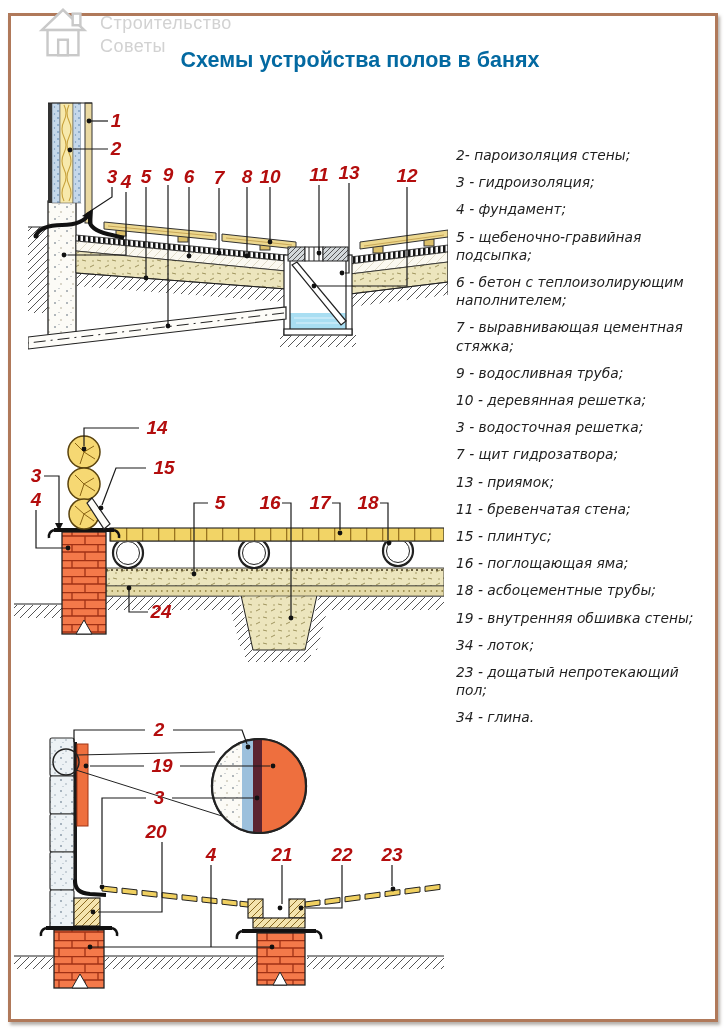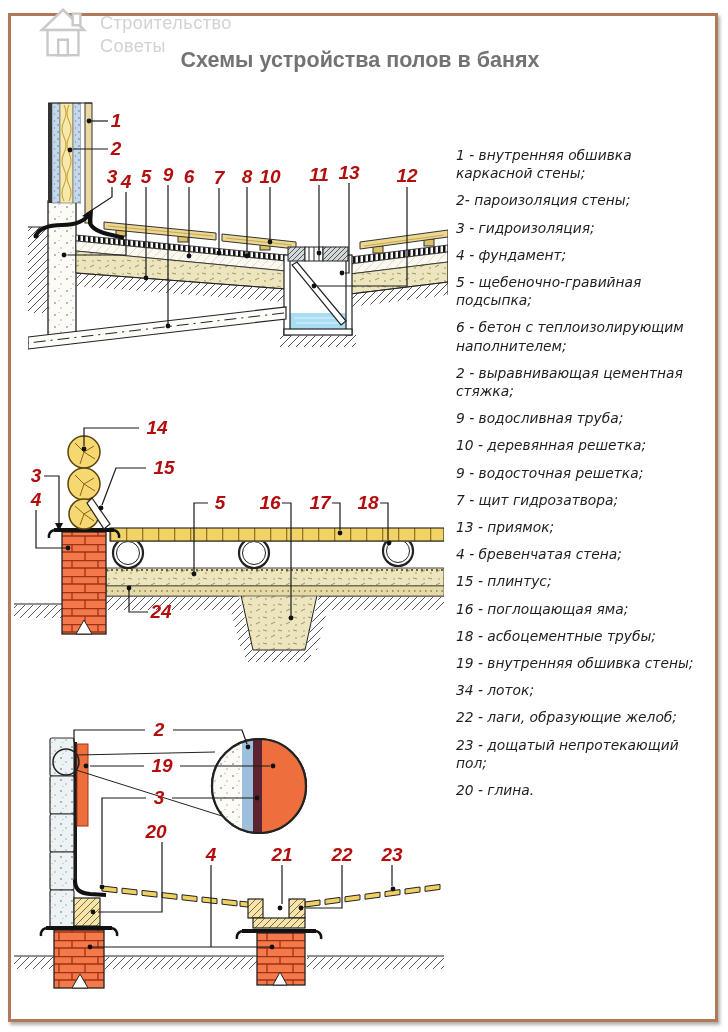--- a/index.html
+++ b/index.html
@@ -3,21 +3,21 @@
 <meta charset="utf-8">
 <style>
   html,body{margin:0;padding:0;background:#ffffff;}
   .page{position:relative;width:728px;height:1032px;background:#fff;overflow:hidden;
         font-family:"Liberation Sans",sans-serif;}
   .frame{position:absolute;left:8px;top:13px;right:10px;bottom:10px;
          border:3px solid #b0795a;box-shadow:2px 3px 3px rgba(110,100,90,.5);}
   .watermark{position:absolute;left:34px;top:4px;display:flex;align-items:flex-start;z-index:3;}
   .wm-text{margin-left:8px;margin-top:8px;color:#d2d2d2;font-size:18px;line-height:23px;font-weight:500;letter-spacing:.5px;}
   .title{position:absolute;left:80px;top:48px;width:560px;margin:0;text-align:center;
-         color:#737373;font-size:21.5px;font-weight:bold;z-index:2;}
+         color:#0369a1;font-size:21.5px;font-weight:bold;z-index:2;}
   .legend{position:absolute;left:456px;top:146px;width:243px;z-index:2;
           font-family:"DejaVu Sans",sans-serif;font-style:italic;font-size:13.8px;
           line-height:1.32;color:#1e1e1e;}
   .legend .li{margin-bottom:9px;}
   svg.diag{position:absolute;z-index:1;}
   #diag1{left:28px;top:95px;}
   #diag2{left:14px;top:400px;}
   #diag3{left:14px;top:700px;}
   .callout{fill:#b30d0d;font-family:"Liberation Sans",sans-serif;font-size:19px;
            font-weight:bold;font-style:italic;}
@@ -403,35 +403,33 @@
       <text class="callout" x="145" y="104" text-anchor="middle">3</text>
       <text class="callout" x="142" y="138" text-anchor="middle">20</text>
       <text class="callout" x="197" y="161" text-anchor="middle">4</text>
       <text class="callout" x="268" y="161" text-anchor="middle">21</text>
       <text class="callout" x="328" y="161" text-anchor="middle">22</text>
       <text class="callout" x="378" y="161" text-anchor="middle">23</text>
     </g>
   </svg>
 
   <div class="legend">
-    <div class="li">1 - внутренняя обшивка каркасной стены;</div>
     <div class="li">2- пароизоляция стены;</div>
     <div class="li">3 - гидроизоляция;</div>
     <div class="li">4 - фундамент;</div>
     <div class="li">5 - щебеночно-гравийная подсыпка;</div>
     <div class="li">6 - бетон с теплоизолирующим наполнителем;</div>
-    <div class="li">2 - выравнивающая цементная стяжка;</div>
+    <div class="li">7 - выравнивающая цементная стяжка;</div>
     <div class="li">9 - водосливная труба;</div>
     <div class="li">10 - деревянная решетка;</div>
-    <div class="li">9 - водосточная решетка;</div>
+    <div class="li">3 - водосточная решетка;</div>
     <div class="li">7 - щит гидрозатвора;</div>
     <div class="li">13 - приямок;</div>
-    <div class="li">4 - бревенчатая стена;</div>
+    <div class="li">11 - бревенчатая стена;</div>
     <div class="li">15 - плинтус;</div>
     <div class="li">16 - поглощающая яма;</div>
     <div class="li">18 - асбоцементные трубы;</div>
     <div class="li">19 - внутренняя обшивка стены;</div>
     <div class="li">34 - лоток;</div>
-    <div class="li">22 - лаги, образующие желоб;</div>
     <div class="li">23 - дощатый непротекающий пол;</div>
-    <div class="li">20 - глина.</div>
+    <div class="li">34 - глина.</div>
   </div>
 </div>
 
 </body></html>

